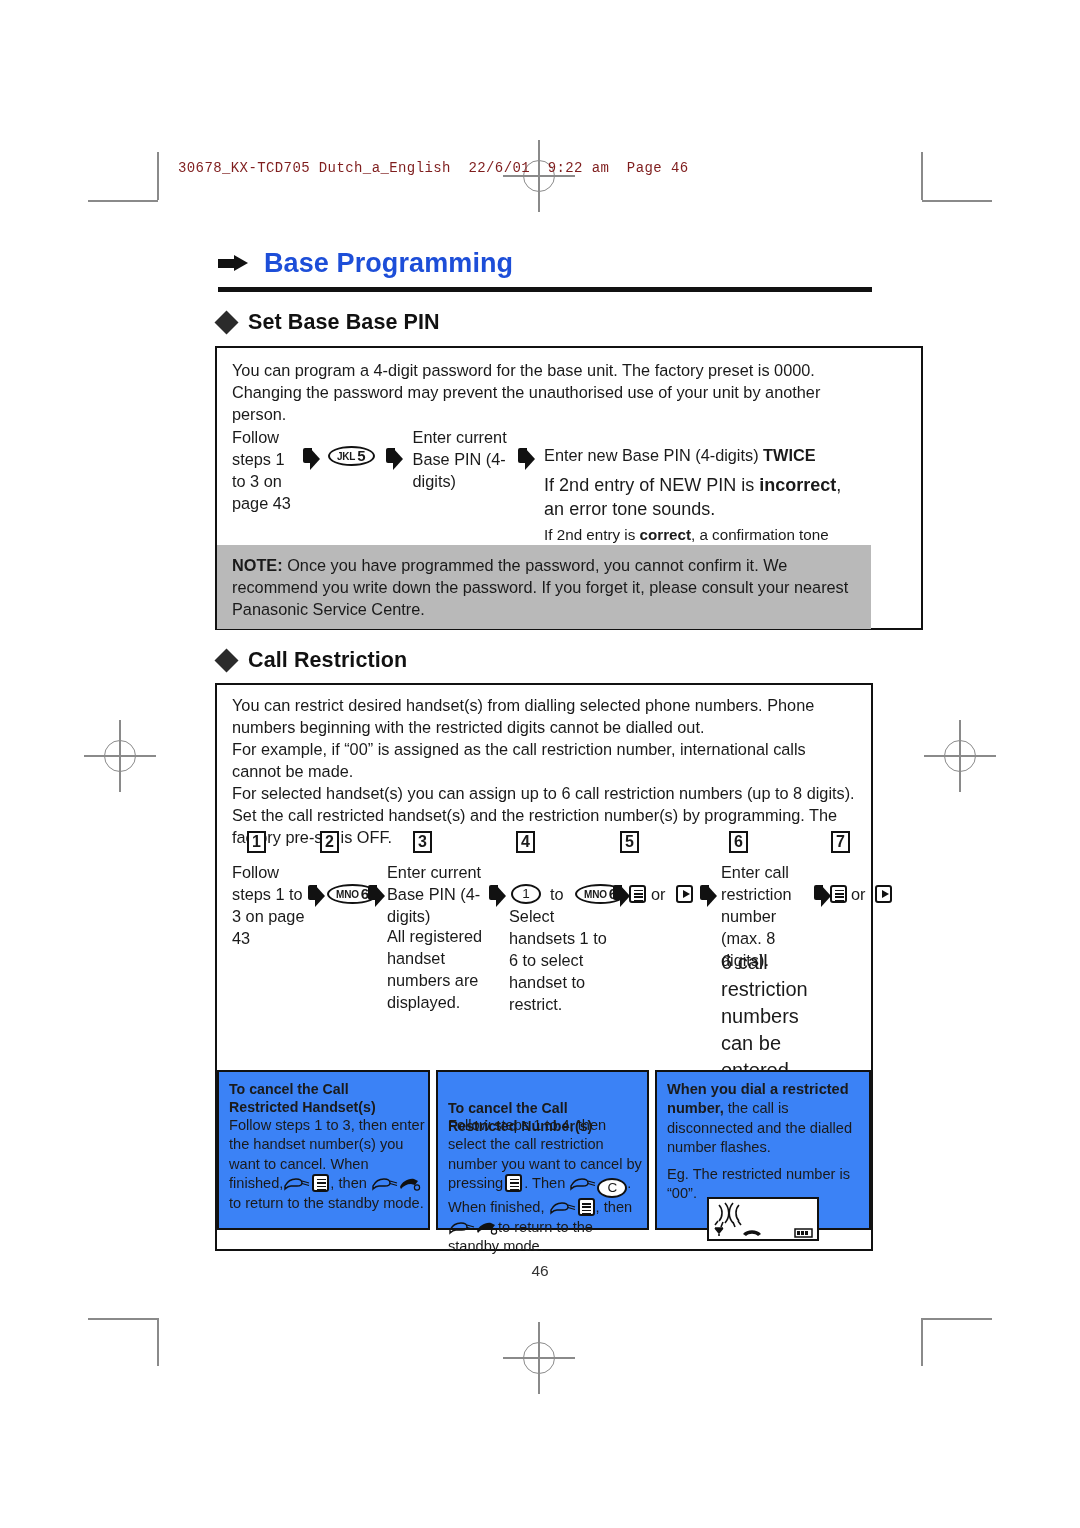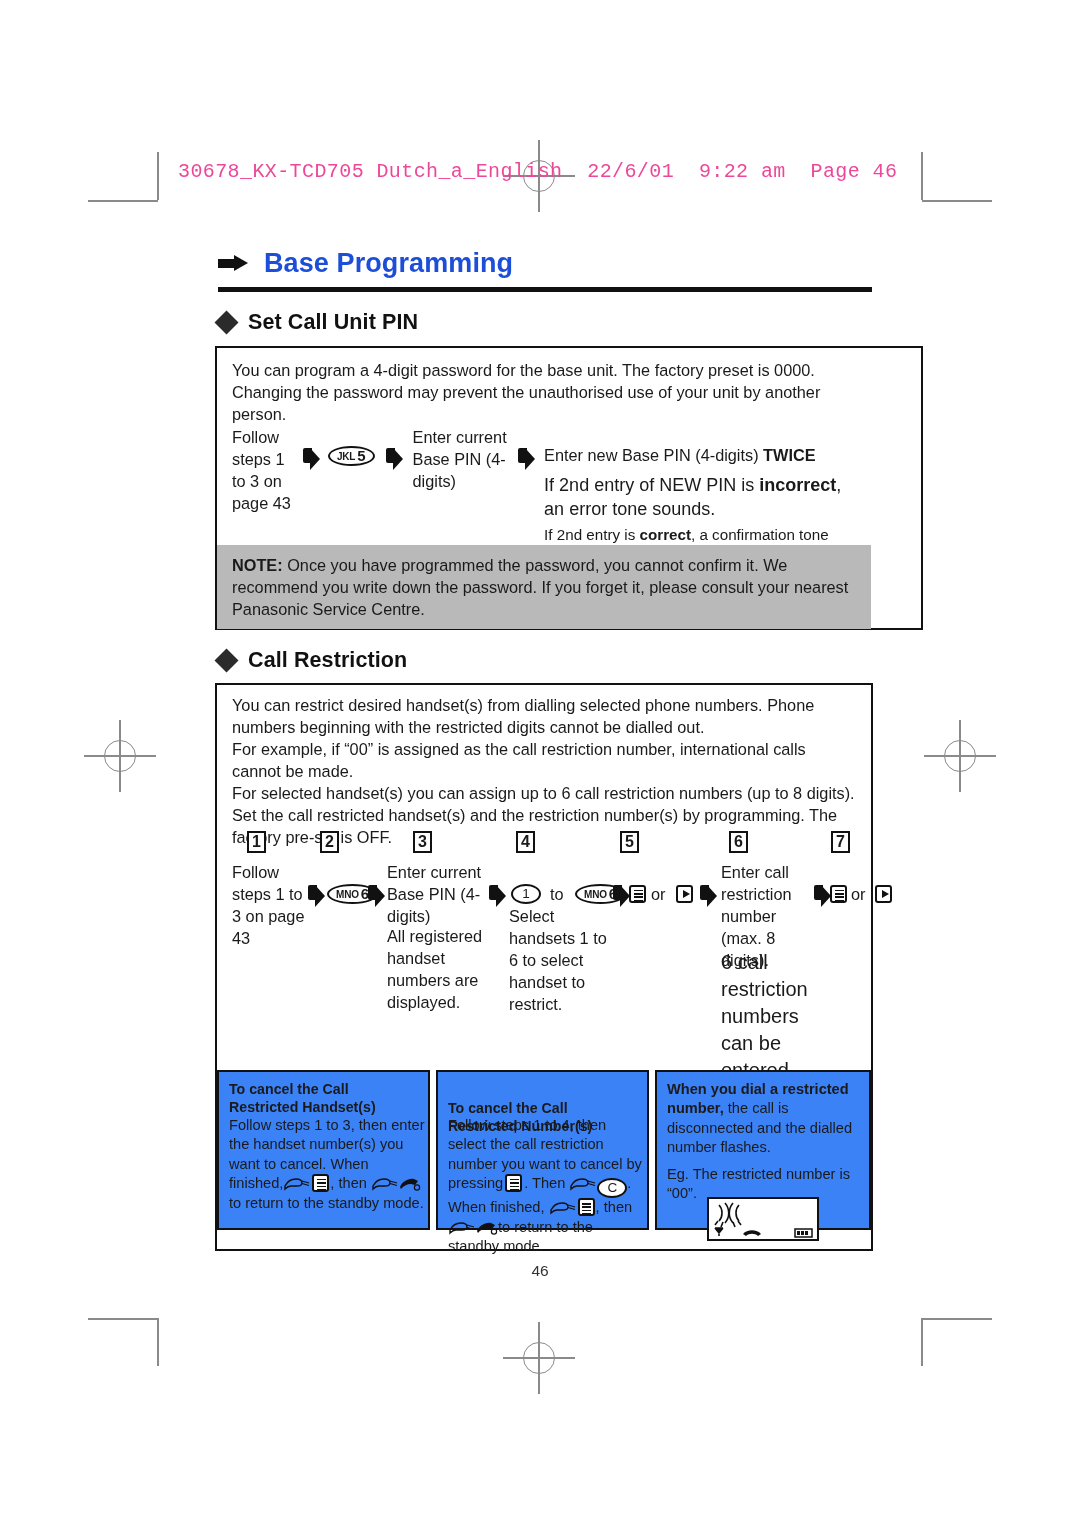--- a/index.html
+++ b/index.html
@@ -9,21 +9,21 @@
   
   .regmark{position:absolute;width:72px;height:72px;}
   .regmark .v{position:absolute;left:35px;top:0;width:1.5px;height:72px;background:#8a8a8a;}
   .regmark .h{position:absolute;top:35px;left:0;height:1.5px;width:72px;background:#8a8a8a;}
   .regmark .c{position:absolute;left:20px;top:20px;width:30px;height:30px;
               border:1.5px solid #8a8a8a;border-radius:50%;}
   .trimline{position:absolute;background:#8a8a8a;}
 
   
   .filehdr{position:absolute;left:178px;top:160px;font-family:"Liberation Mono",monospace;
-           font-size:20px;letter-spacing:.4px;color:#ec4899;white-space:pre;}
+           font-size:14px;letter-spacing:.4px;color:#7f1d1d;white-space:pre;}
 
   
   .page{position:absolute;left:0;top:0;width:1080px;height:1528px;}
 
   .chapter{position:absolute;left:218px;top:248px;width:660px;
            display:flex;align-items:center;gap:16px;}
   .chapter .arrow{width:30px;height:17px;position:relative;flex:none;}
   .chapter .arrow:before{content:"";position:absolute;left:0;top:4px;width:17px;height:9px;background:#111;}
   .chapter .arrow:after{content:"";position:absolute;left:16px;top:0;width:0;height:0;
         border-top:8.5px solid transparent;border-bottom:8.5px solid transparent;border-left:14px solid #111;}
@@ -123,21 +123,21 @@
   <div class="filehdr">30678_KX-TCD705 Dutch_a_English  22/6/01  9:22 am  Page 46</div>
 
   <div class="chapter">
     <span class="arrow"></span>
     <h1>Base Programming</h1>
   </div>
   <div class="rule"></div>
 
   <div class="sect" style="left:218px;top:310px;">
     <span class="dia"></span>
-    <h2>Set Call Unit PIN</h2>
+    <h2>Set Base Base PIN</h2>
   </div>
 
   <div class="box" style="left:215px;top:346px;width:708px;height:284px;">
     <div class="para" style="position:absolute;left:15px;top:11px;width:620px;">You can program a 4-digit password for the base unit. The factory preset is 0000. Changing the password may prevent the unauthorised use of your unit by another person.</div>
 
     <div style="position:absolute;left:15px;top:78px;width:628px;">
       <div style="display:flex;align-items:flex-start;">
 
         <div style="width:72px;font-size:16.3px;line-height:1.35;">Follow steps 1 to 3 on page 43</div>
 

